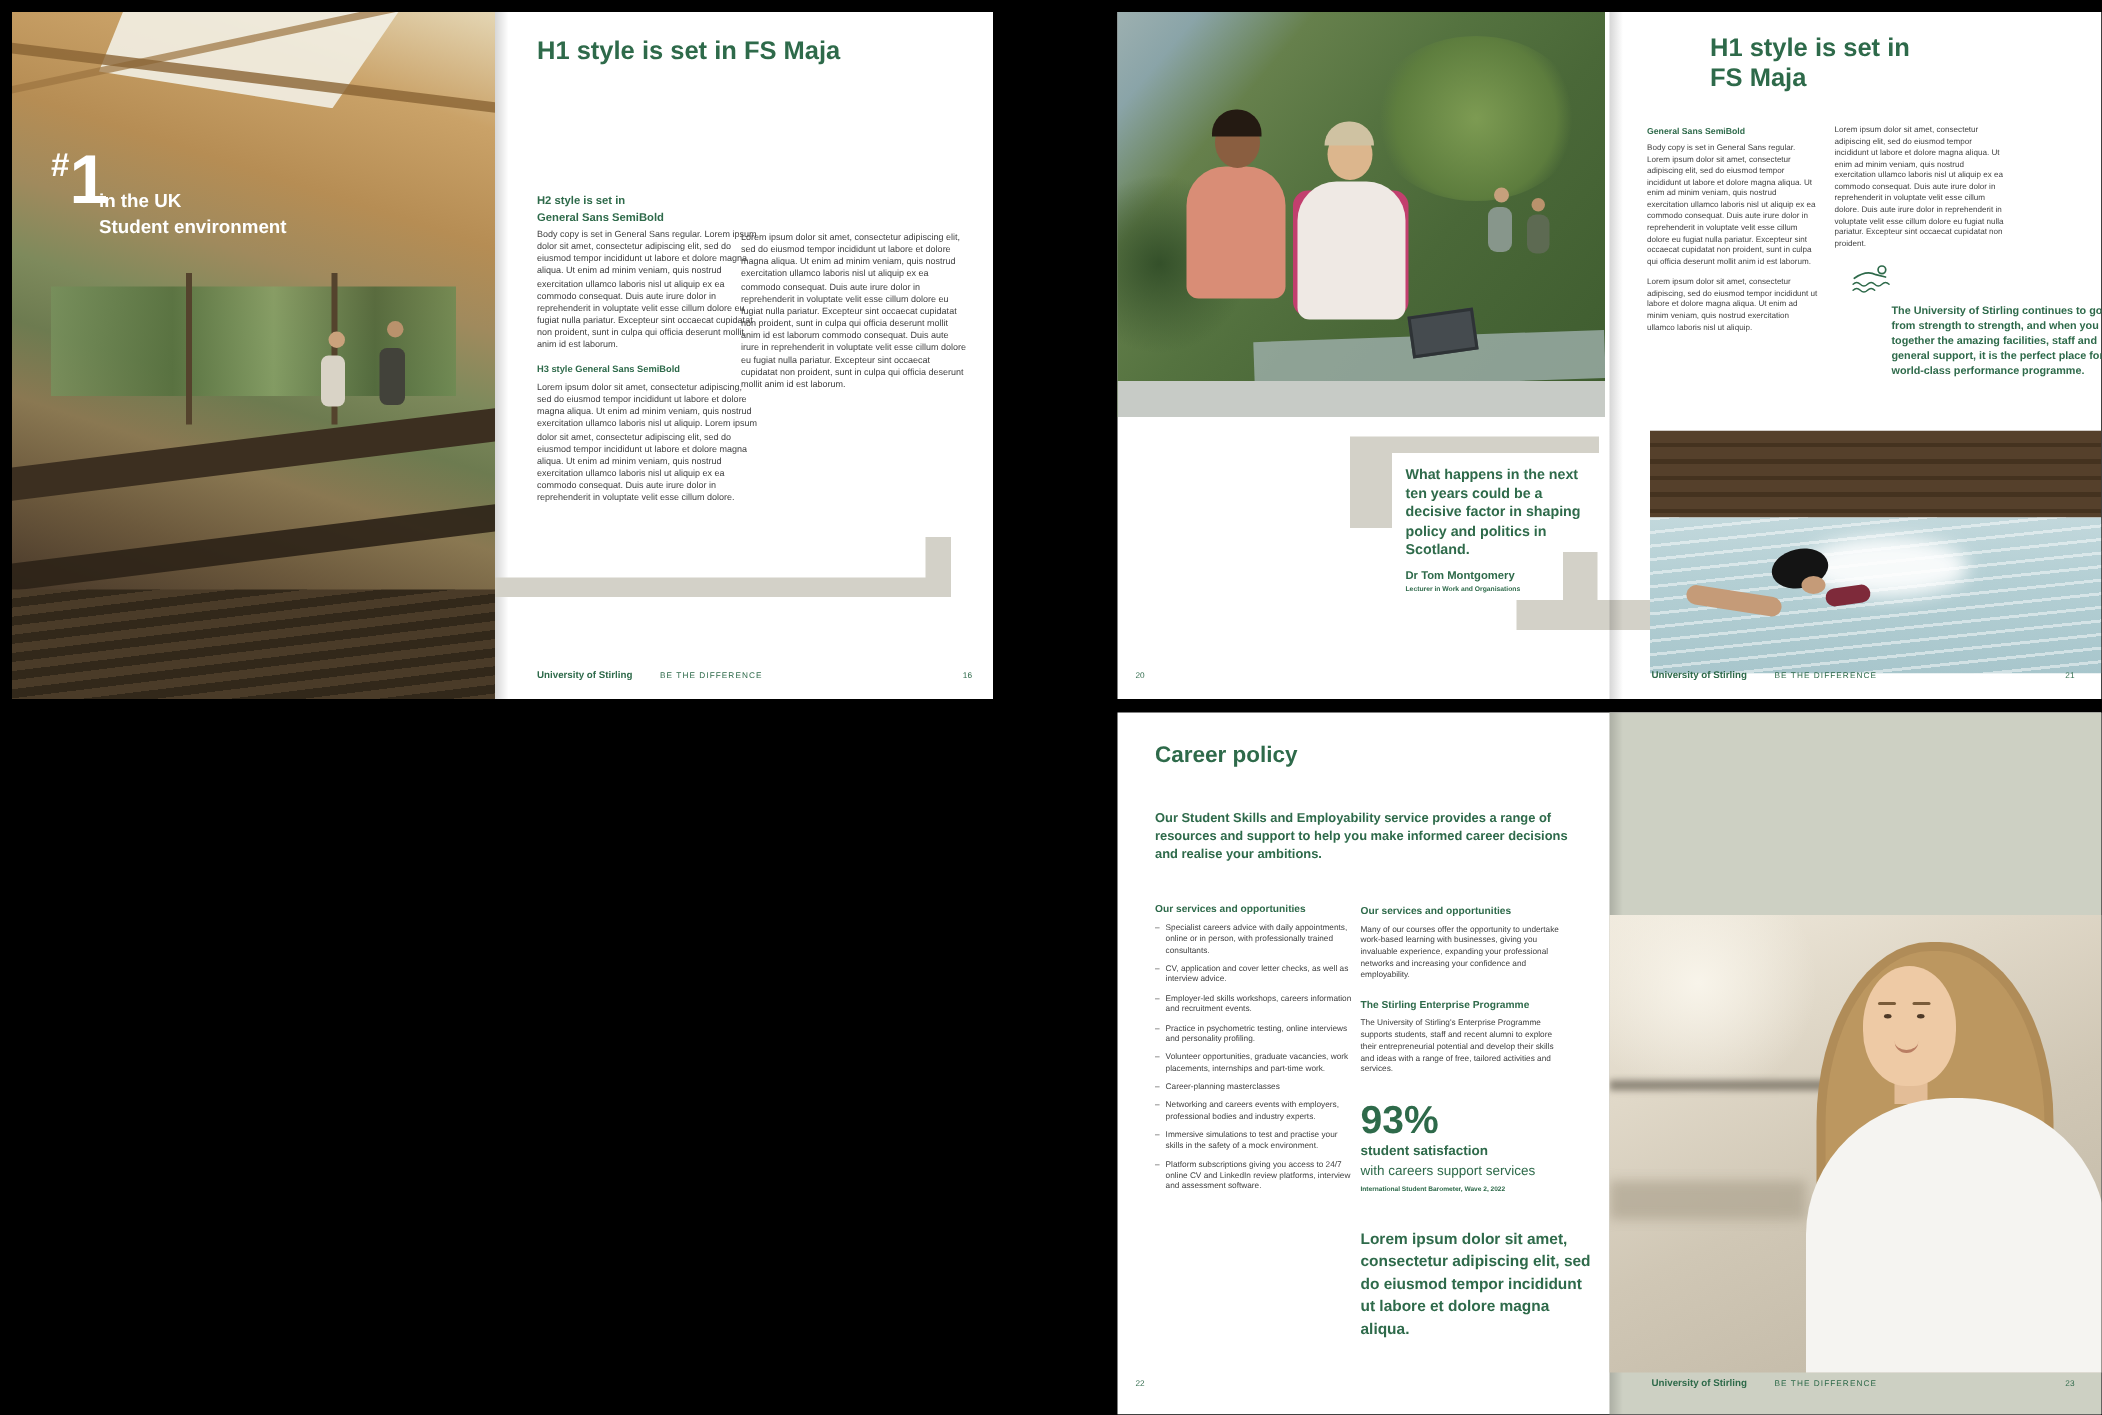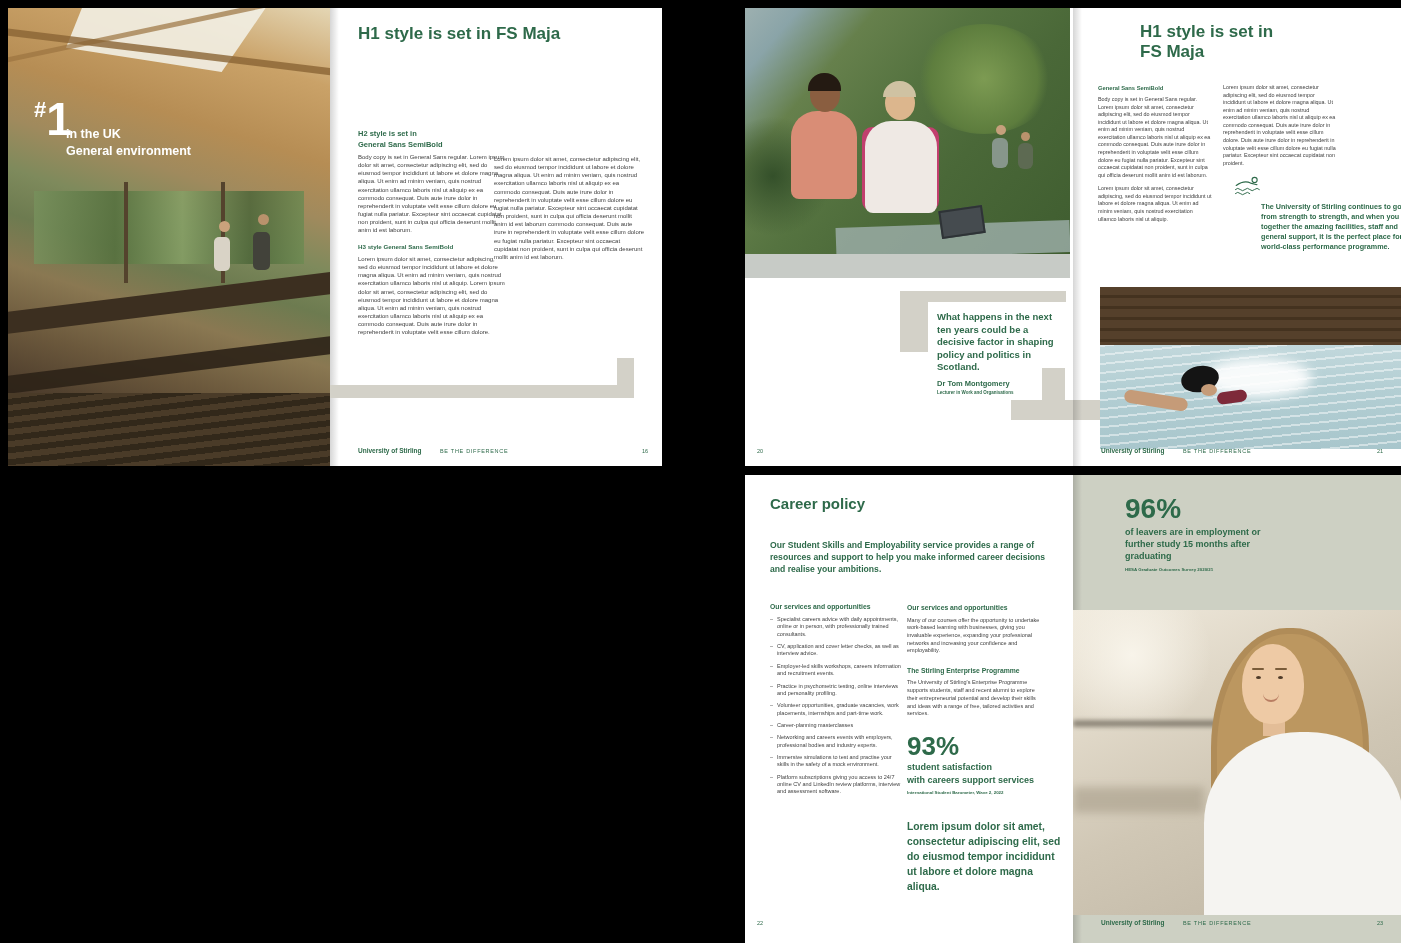--- a/index.html
+++ b/index.html
@@ -127,21 +127,21 @@
   .sc-col1-head{left:25px;top:128px;font-size:6.8px;font-weight:700;color:var(--green);}
   .sc-bullets{left:25px;top:141px;width:134px;font-size:5.5px;line-height:1.34;}
   .sc-bullets .li{display:flex;gap:4px;margin-bottom:5px;}
   .sc-bullets .dash{flex:0 0 auto;}
   .sc-col2{left:162px;top:128px;width:137px;font-size:5.5px;line-height:1.4;}
   .sc-col2 .h{font-size:6.8px;font-weight:700;color:var(--green);margin-bottom:4px;}
   .sc-col2 .h2{margin-top:11px;}
   .sc-stat93{margin-top:15px;color:var(--green);}
   .sc-stat93 .v{font-size:26px;font-weight:700;line-height:1;}
   .sc-stat93 .l2{font-size:9px;font-weight:700;margin-top:2px;}
-  .sc-stat93 .l3{font-size:9px;font-weight:700;}
+  .sc-stat93 .l3{font-size:9px;font-weight:400;}
   .sc-stat93 .src{font-size:4.4px;font-weight:700;margin-top:4px;}
   .sc-quote{left:162px;top:345px;width:158px;font-size:10.3px;font-weight:700;color:var(--green);line-height:1.45;}
   .sc-stat96{left:380px;top:20px;color:var(--green);}
   .sc-stat96 .v{font-size:28px;font-weight:700;line-height:1;}
   .sc-stat96 .l{font-size:9px;font-weight:700;width:165px;line-height:1.35;margin-top:3px;}
   .sc-stat96 .src{font-size:4.4px;font-weight:700;margin-top:5px;}
   .pc-photo{left:328px;top:135px;width:328px;height:305px;overflow:hidden;
     background:linear-gradient(155deg,#f0eadd 0%,#e0d8c8 28%,#d0c7b5 55%,#beb5a3 100%);}
   .wn-blob1{left:-8%;top:-10%;width:170px;height:150px;border-radius:50%;
     background:radial-gradient(circle,#f8f4ea 0%,rgba(0,0,0,0) 70%);}
@@ -179,21 +179,21 @@
     <div class="pa-p2-body abs"></div>
     <div class="pa-p2-head abs"></div>
     <div class="pa-rail1 abs"></div>
     <div class="pa-rail2 abs"></div>
     <div class="pa-steps abs"></div>
     <div class="pa-rank abs">
       <span class="hash">#</span><span class="num">1</span>
     </div>
     <div class="pa-rank-lines abs">
       <div>in the UK</div>
-      <div>General environment</div>
+      <div>Student environment</div>
     </div>
   </div>
   <div class="pa-right page">
     <div class="fold"></div>
     <div class="sa-h1 abs">H1 style is set in FS Maja</div>
     <div class="sa-h2 abs preline">H2 style is set in
 General Sans SemiBold</div>
     <div class="sa-col1 abs">
       <p>Body copy is set in General Sans regular. Lorem ipsum dolor sit amet, consectetur adipiscing elit, sed do eiusmod tempor incididunt ut labore et dolore magna aliqua. Ut enim ad minim veniam, quis nostrud exercitation ullamco laboris nisl ut aliquip ex ea commodo consequat. Duis aute irure dolor in reprehenderit in voluptate velit esse cillum dolore eu fugiat nulla pariatur. Excepteur sint occaecat cupidatat non proident, sunt in culpa qui officia deserunt mollit anim id est laborum.</p>
       <div class="sa-h3">H3 style General Sans SemiBold</div>
@@ -333,25 +333,20 @@
     <div class="sc-stat93">
       <div class="v">93%</div>
       <div class="l2">student satisfaction</div>
       <div class="l3">with careers support services</div>
       <div class="src">International Student Barometer, Wave 2, 2022</div>
     </div>
   </div>
 
   <div class="sc-quote abs">Lorem ipsum dolor sit amet, consectetur adipiscing elit, sed do eiusmod tempor incididunt ut labore et dolore magna aliqua.</div>
 
-  <div class="sc-stat96 abs">
-    <div class="v">96%</div>
-    <div class="l">of leavers are in employment or further study 15 months after graduating</div>
-    <div class="src">HESA Graduate Outcomes Survey 2020/21</div>
-  </div>
 
   <div class="pc-photo abs">
     <div class="wn-blob1 abs"></div>
     <div class="wn-shelf abs"></div>
     <div class="wn-shelf2 abs"></div>
     <div class="wn-hair abs"></div>
     <div class="wn-hair-sh abs"></div>
     <div class="wn-neck abs"></div>
     <div class="wn-blouse abs"></div>
     <div class="wn-face abs"></div>

